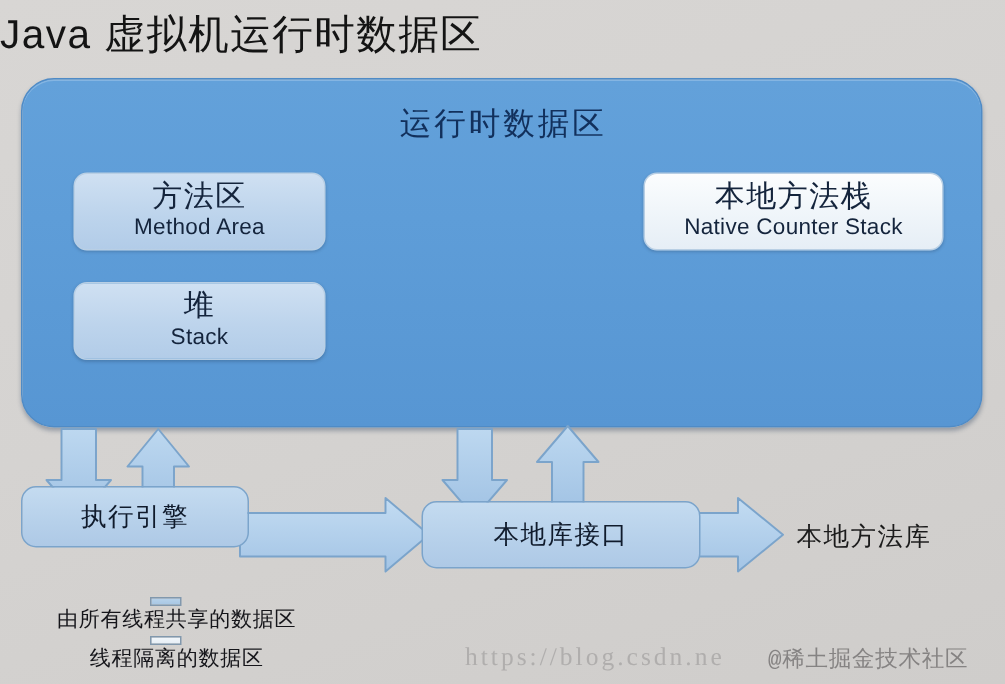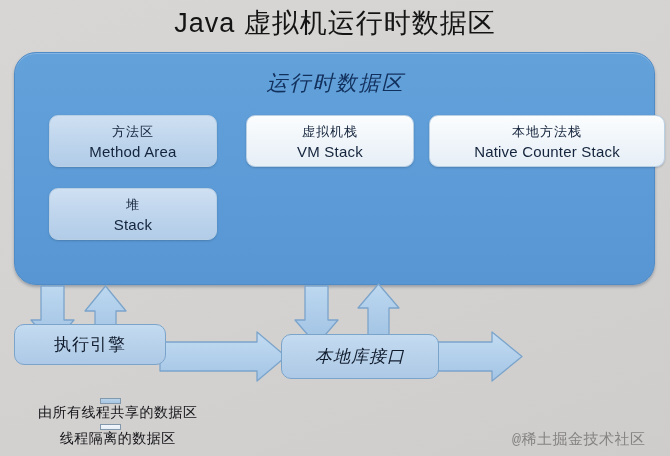--- a/index.html
+++ b/index.html
@@ -18,21 +18,21 @@
     height: 456px;
     background: linear-gradient(160deg, #d8d6d4 0%, #d5d3d1 45%, #cfcdcb 100%);
   }
 
   
   #page-title {
     position: absolute;
     left: 0;
     top: 6px;
     width: 670px;
-    text-align: center;
+    text-align: left;
     font-size: 27px;
     line-height: 34px;
     color: #141414;
     letter-spacing: 1px;
     font-family: "Liberation Sans", "DejaVu Sans", sans-serif;
   }
 
   
   #runtime-container {
     position: absolute;
@@ -50,21 +50,20 @@
   #runtime-heading {
     position: absolute;
     left: 0;
     top: 16px;
     width: 641px;
     text-align: center;
     font-size: 21px;
     line-height: 28px;
     color: #12305c;
     letter-spacing: 2px;
-    font-style: italic;
   }
 
   .region-box {
     position: absolute;
     border-radius: 9px;
     box-sizing: border-box;
     display: flex;
     flex-direction: column;
     align-items: center;
     justify-content: center;
@@ -72,21 +71,21 @@
     box-shadow: 0 1px 2px rgba(30,50,80,0.25);
     color: #14243c;
   }
   .region-box.shared {
     background: linear-gradient(180deg, #cfe0f2 0%, #bdd4ec 55%, #b2cce8 100%);
   }
   .region-box.isolated {
     background: linear-gradient(180deg, #fbfdfe 0%, #eef4f9 60%, #e6eef6 100%);
   }
   .cn-label {
-    font-size: 13px;
+    font-size: 20px;
     line-height: 21px;
     letter-spacing: 1px;
   }
   .en-label {
     font-size: 15px;
     line-height: 19px;
     letter-spacing: 0.2px;
   }
 
   
@@ -185,26 +184,22 @@
   <div id="page-title">Java 虚拟机运行时数据区</div>
 
   <div id="runtime-container">
     <div id="runtime-heading">运行时数据区</div>
 
     <div class="region-box shared" style="left:34px; top:62px; width:168px; height:52px;">
       <div class="cn-label">方法区</div>
       <div class="en-label">Method Area</div>
     </div>
 
-    <div class="region-box isolated" style="left:231px; top:62px; width:168px; height:52px;">
-      <div class="cn-label">虚拟机栈</div>
-      <div class="en-label">VM Stack</div>
-    </div>
-
-    <div class="region-box isolated" style="left:414px; top:62px; width:236px; height:52px;">
+
+    <div class="region-box isolated" style="left:414px; top:62px; width:200px; height:52px;">
       <div class="cn-label">本地方法栈</div>
       <div class="en-label">Native Counter Stack</div>
     </div>
 
     <div class="region-box shared" style="left:34px; top:135px; width:168px; height:52px;">
       <div class="cn-label">堆</div>
       <div class="en-label">Stack</div>
     </div>
 
   </div>
@@ -231,31 +226,35 @@
 
     <polygon points="160,342 257,342 257,332 286,356.5 257,381 257,371 160,371" fill="url(#arrGradH)" stroke="#7ba4cb" stroke-width="1.3" stroke-linejoin="round"></polygon>
 
     <polygon points="436,342 492,342 492,332 522,356.5 492,381 492,371 436,371" fill="url(#arrGradH)" stroke="#7ba4cb" stroke-width="1.3" stroke-linejoin="round"></polygon>
   </svg>
 
   <div class="engine-box" style="left:14px; top:324px; width:152px; height:41px;">
     <span>执行引擎</span>
   </div>
 
-  <div class="engine-box" style="left:281px; top:334px; width:158px; height:45px;font-style:italic;">
+  <div class="engine-box" style="left:281px; top:334px; width:186px; height:45px;">
     <span>本地库接口</span>
   </div>
 
+  <div class="free-label" style="left:531px; top:346px;">
+    <span>本地方法库</span>
+  </div>
 
   <div id="legend">
     <div class="legend-row">
       <span class="legend-swatch shared"></span>
       <span class="legend-text">由所有线程共享的数据区</span>
     </div>
     <div class="legend-row">
       <span class="legend-swatch isolated"></span>
       <span class="legend-text">线程隔离的数据区</span>
     </div>
   </div>
 
+  <div id="watermark-url">https://blog.csdn.ne</div>
   <div id="watermark-brand">@稀土掘金技术社区</div>
 
 </div>
 
 </body></html>

